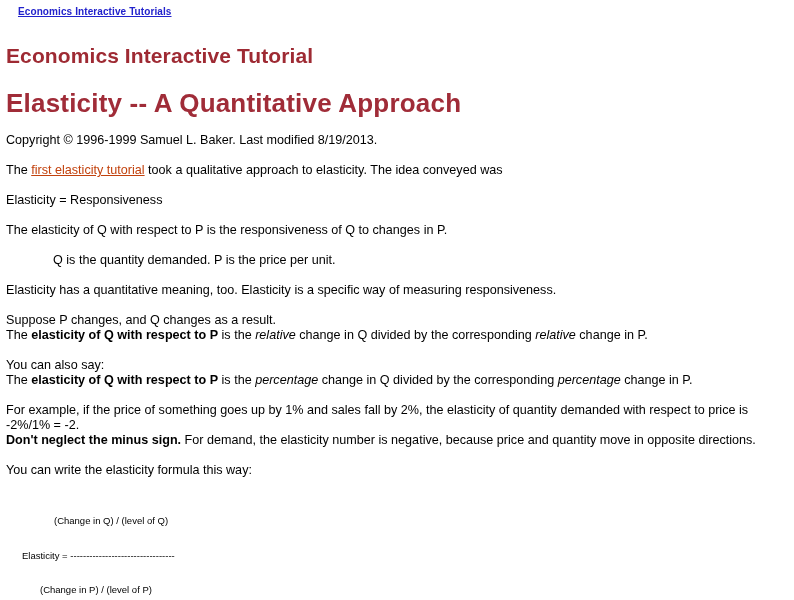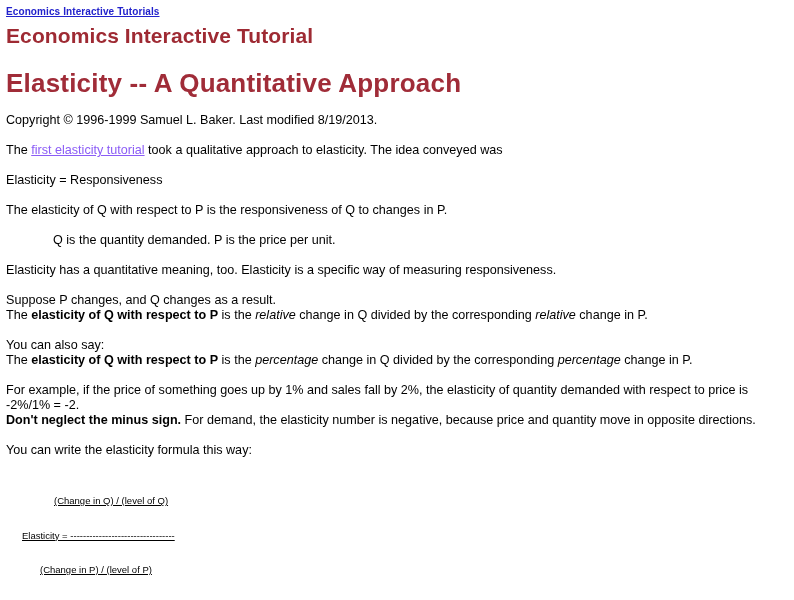--- a/index.html
+++ b/index.html
@@ -22,26 +22,27 @@
   .toplink-row {
     margin: 0 0 2px 0;
     line-height: 13px;
   }
   a.toplink {
     font-size: 10px;
     font-weight: bold;
     color: #2222cc;
     text-decoration: underline;
     letter-spacing: 0.1px;
+    margin-left: 12px;
   }
   h1.tutorial-head {
     color: #9e2a33;
     font-size: 21px;
     font-weight: bold;
-    margin: 6px 0 0 0;
+    margin: 26px 0 0 0;
     line-height: 24px;
     letter-spacing: 0.1px;
   }
   h1.main-head {
     color: #a02c38;
     font-size: 26px;
     font-weight: bold;
     margin: 20px 0 8px 0;
     line-height: 30px;
     letter-spacing: 0.2px;
@@ -49,36 +50,35 @@
   p.body-text {
     font-size: 12.6px;
     line-height: 15px;
     margin: 15px 0 0 0;
     color: #000000;
   }
   p.indent {
     margin-left: 47px;
   }
   a.inline-link {
-    color: #8b5cf6;
+    color: #c2410c;
     text-decoration: underline;
   }
   b { font-weight: bold; }
   i { font-style: italic; }
 
   .formula-block {
     margin: 14px 0 0 0;
     font-size: 9.5px;
     line-height: 11.5px;
     color: #000;
     white-space: pre;
   }
   .formula-row {
     display: block;
-    text-decoration: underline;
   }
   .f-num { margin-left: 48px; }
   .f-mid { margin-left: 16px; }
   .f-den { margin-left: 34px; }
 </style>
 </head>
 <body>
 
 <div class="page">
 

